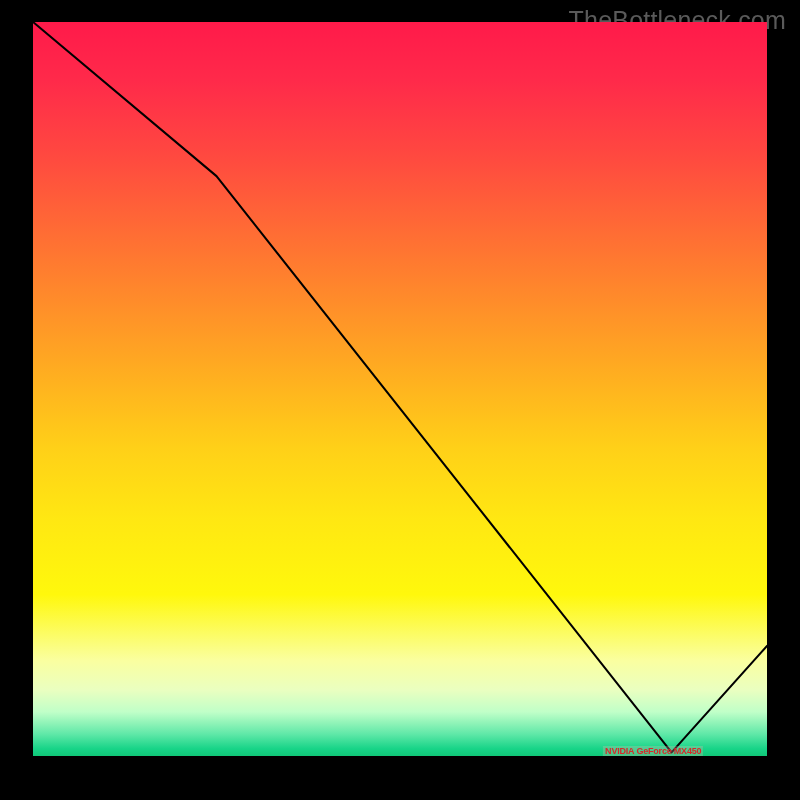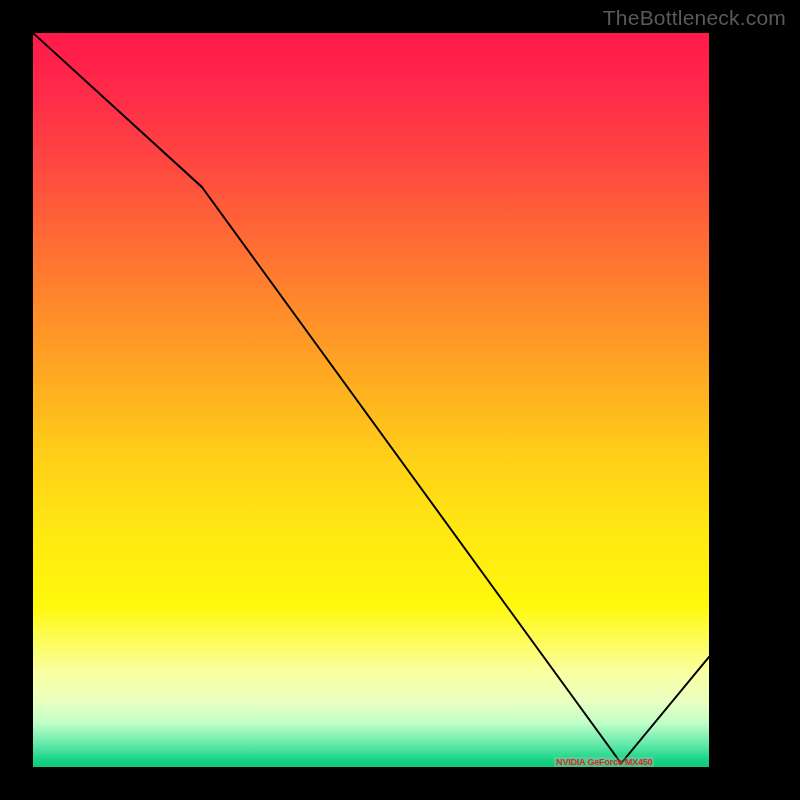--- a/index.html
+++ b/index.html
@@ -8,29 +8,29 @@
     height: 800px;
     background: #000;
     position: relative;
     font-family: Arial, sans-serif;
   }
   .attribution {
     position: absolute;
     top: 6px;
     right: 14px;
     color: #5a5a5a;
-    font-size: 21px;
+    font-size: 25px;
     font-weight: normal;
     letter-spacing: 0.2px;
   }
   .plot-area {
     position: absolute;
     left: 33px;
-    top: 33px;
-    width: 676px;
+    top: 22px;
+    width: 734px;
     height: 734px;
     overflow: hidden;
   }
   .gradient-bg {
     position: absolute;
     inset: 0;
     background: linear-gradient(
       to bottom,
       #ff1a4a 0%,
       #ff2a4a 8%,

